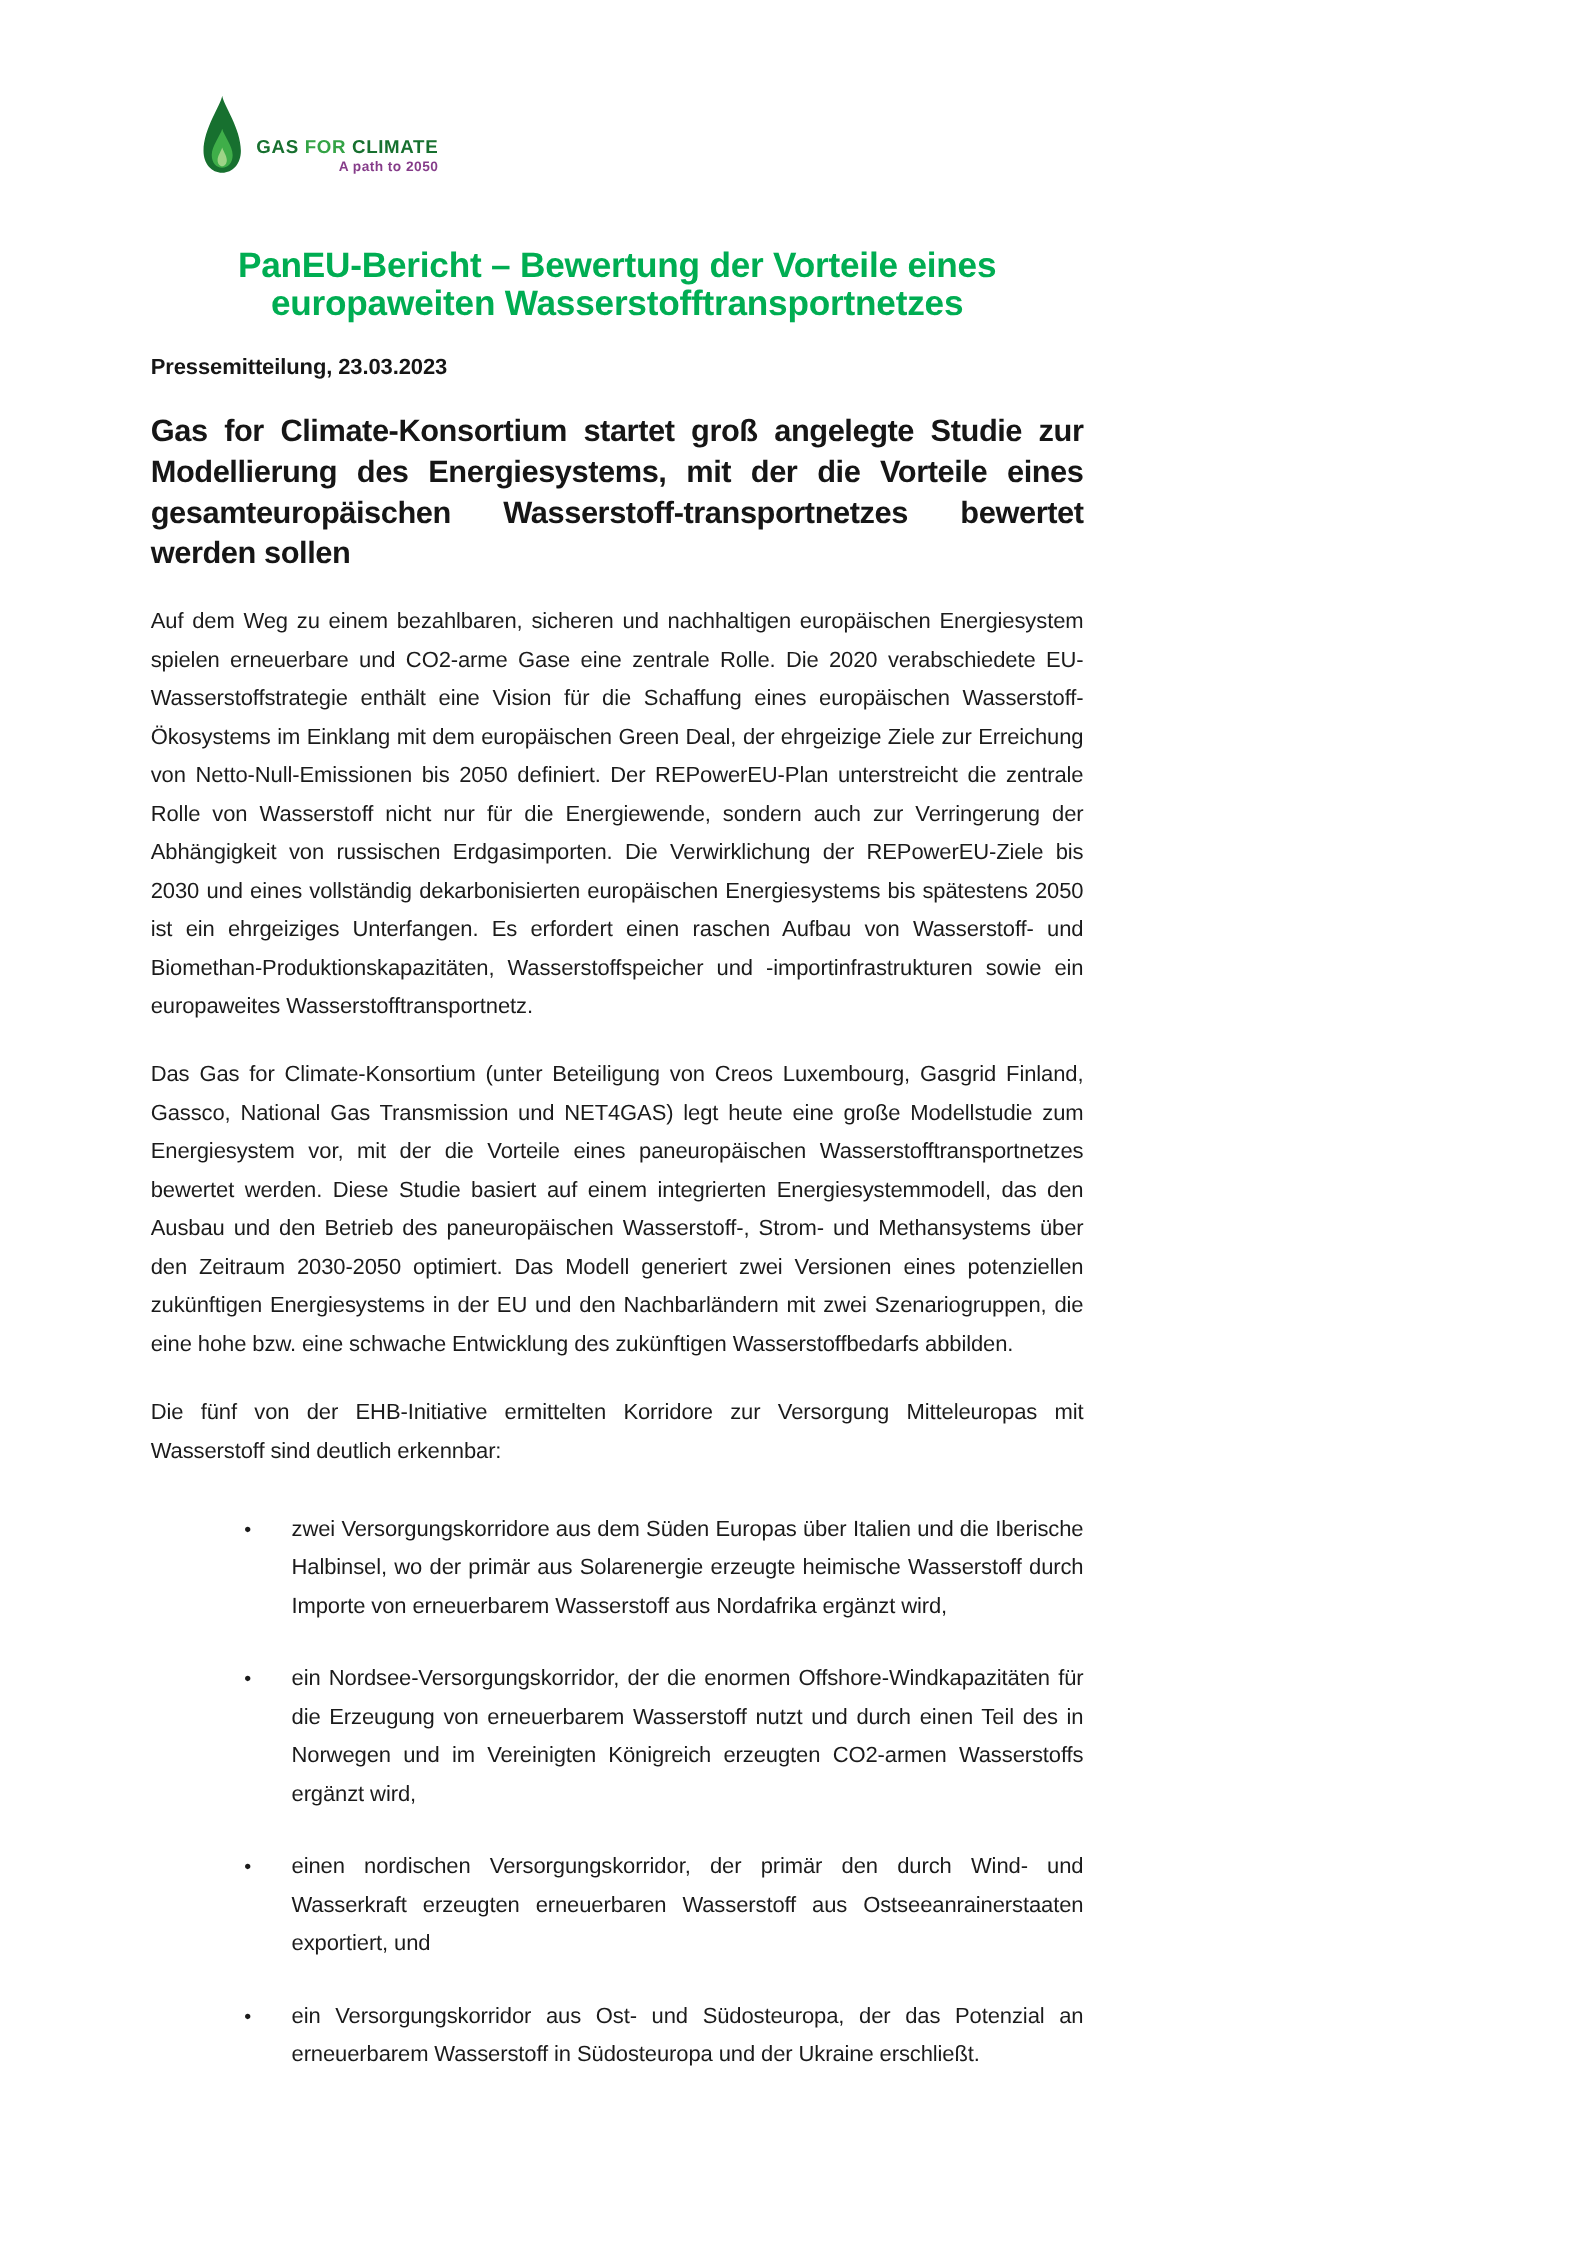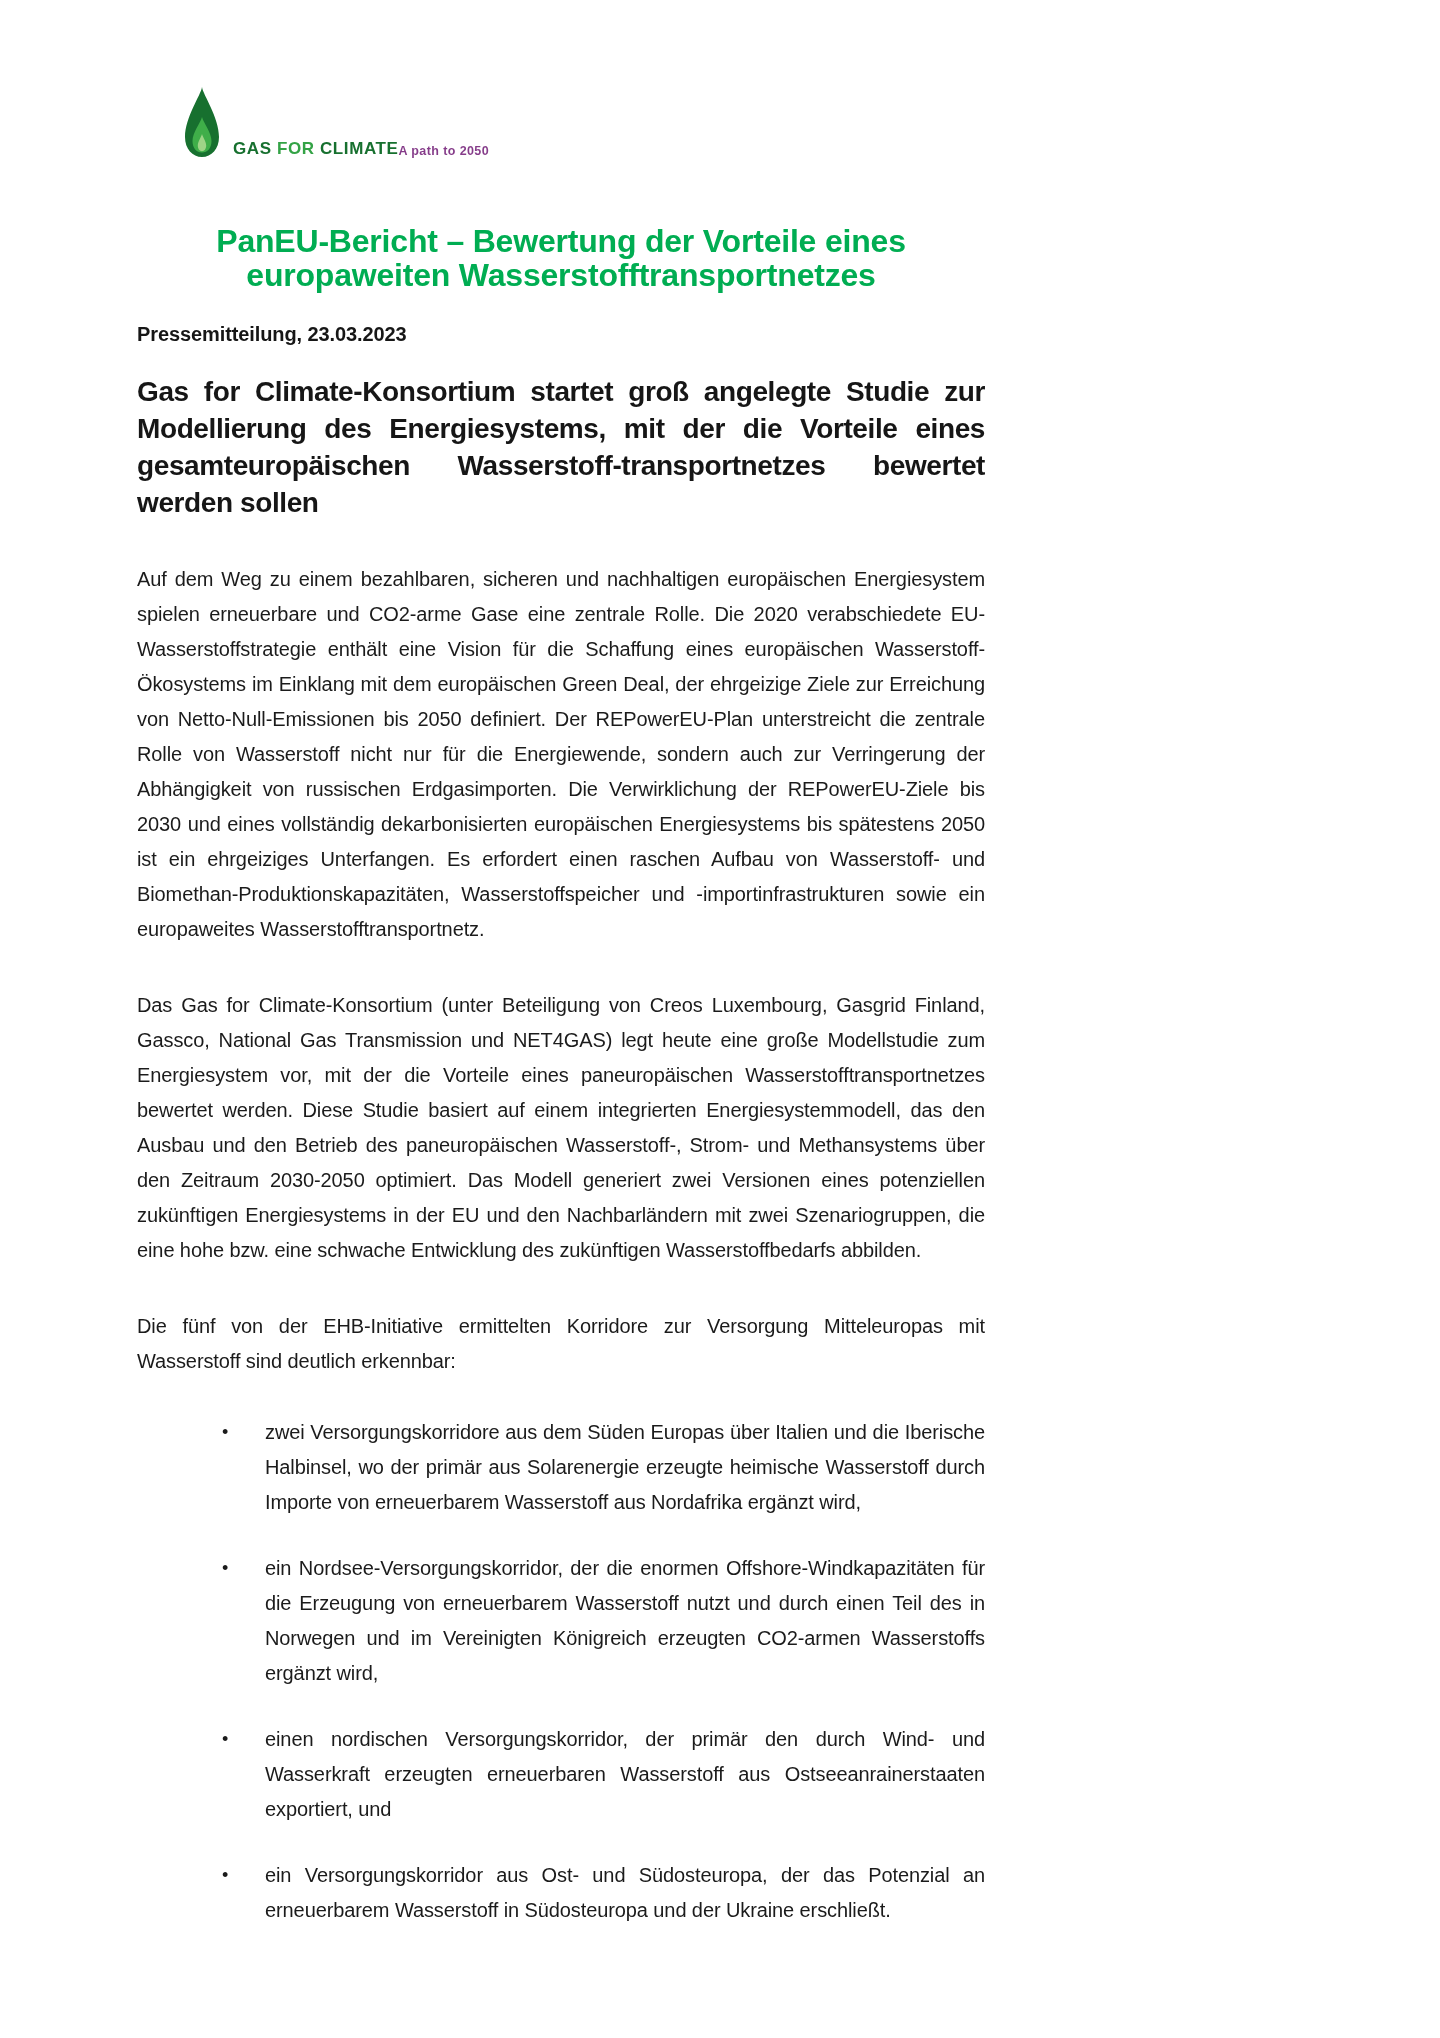--- a/index.html
+++ b/index.html
@@ -25,21 +25,21 @@
     left: 178px;
     top: 86px;
     display: flex;
     align-items: flex-end;
     gap: 7px;
     height: 74px;
   }
   .logo svg { display: block; }
   .logo-text {
     display: flex;
-    flex-direction: row;
+    flex-direction: column;
     align-items: flex-end;
     padding-bottom: 2px;
   }
   .wordmark {
     font-weight: bold;
     font-size: 17px;
     letter-spacing: 0.6px;
     line-height: 18px;
     white-space: nowrap;
   }
@@ -85,21 +85,21 @@
     margin-top: 27px;
     font-size: 28px;
     line-height: 37px;
     font-weight: bold;
     color: #161616;
     text-align: justify;
     letter-spacing: -0.4px;
   }
 
   .body-par {
-    margin-top: 41px;
+    margin-top: 27px;
     font-size: 20px;
     line-height: 35px;
     color: #1b1b1b;
     text-align: justify;
     letter-spacing: -0.1px;
   }
 
   .bullet-list {
     list-style: none;
     margin-top: 36px;

